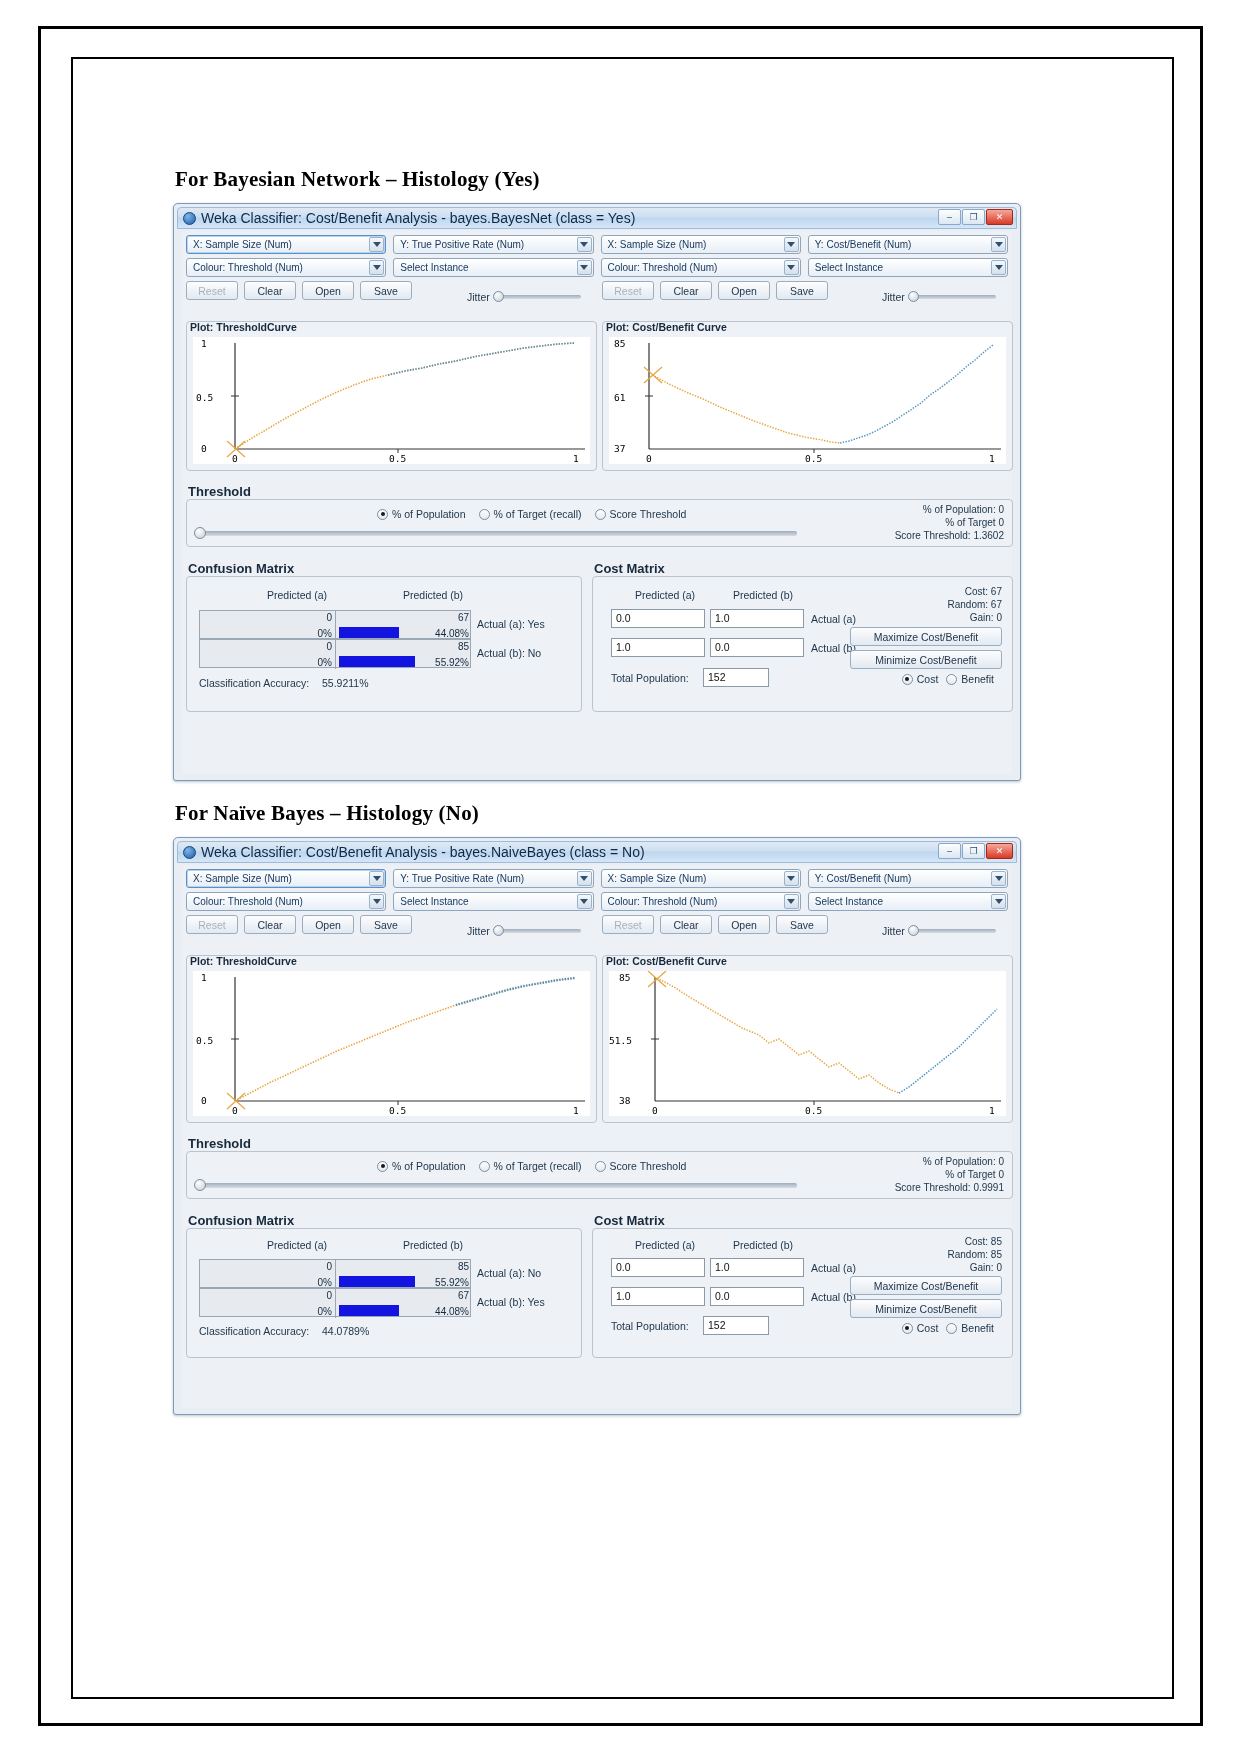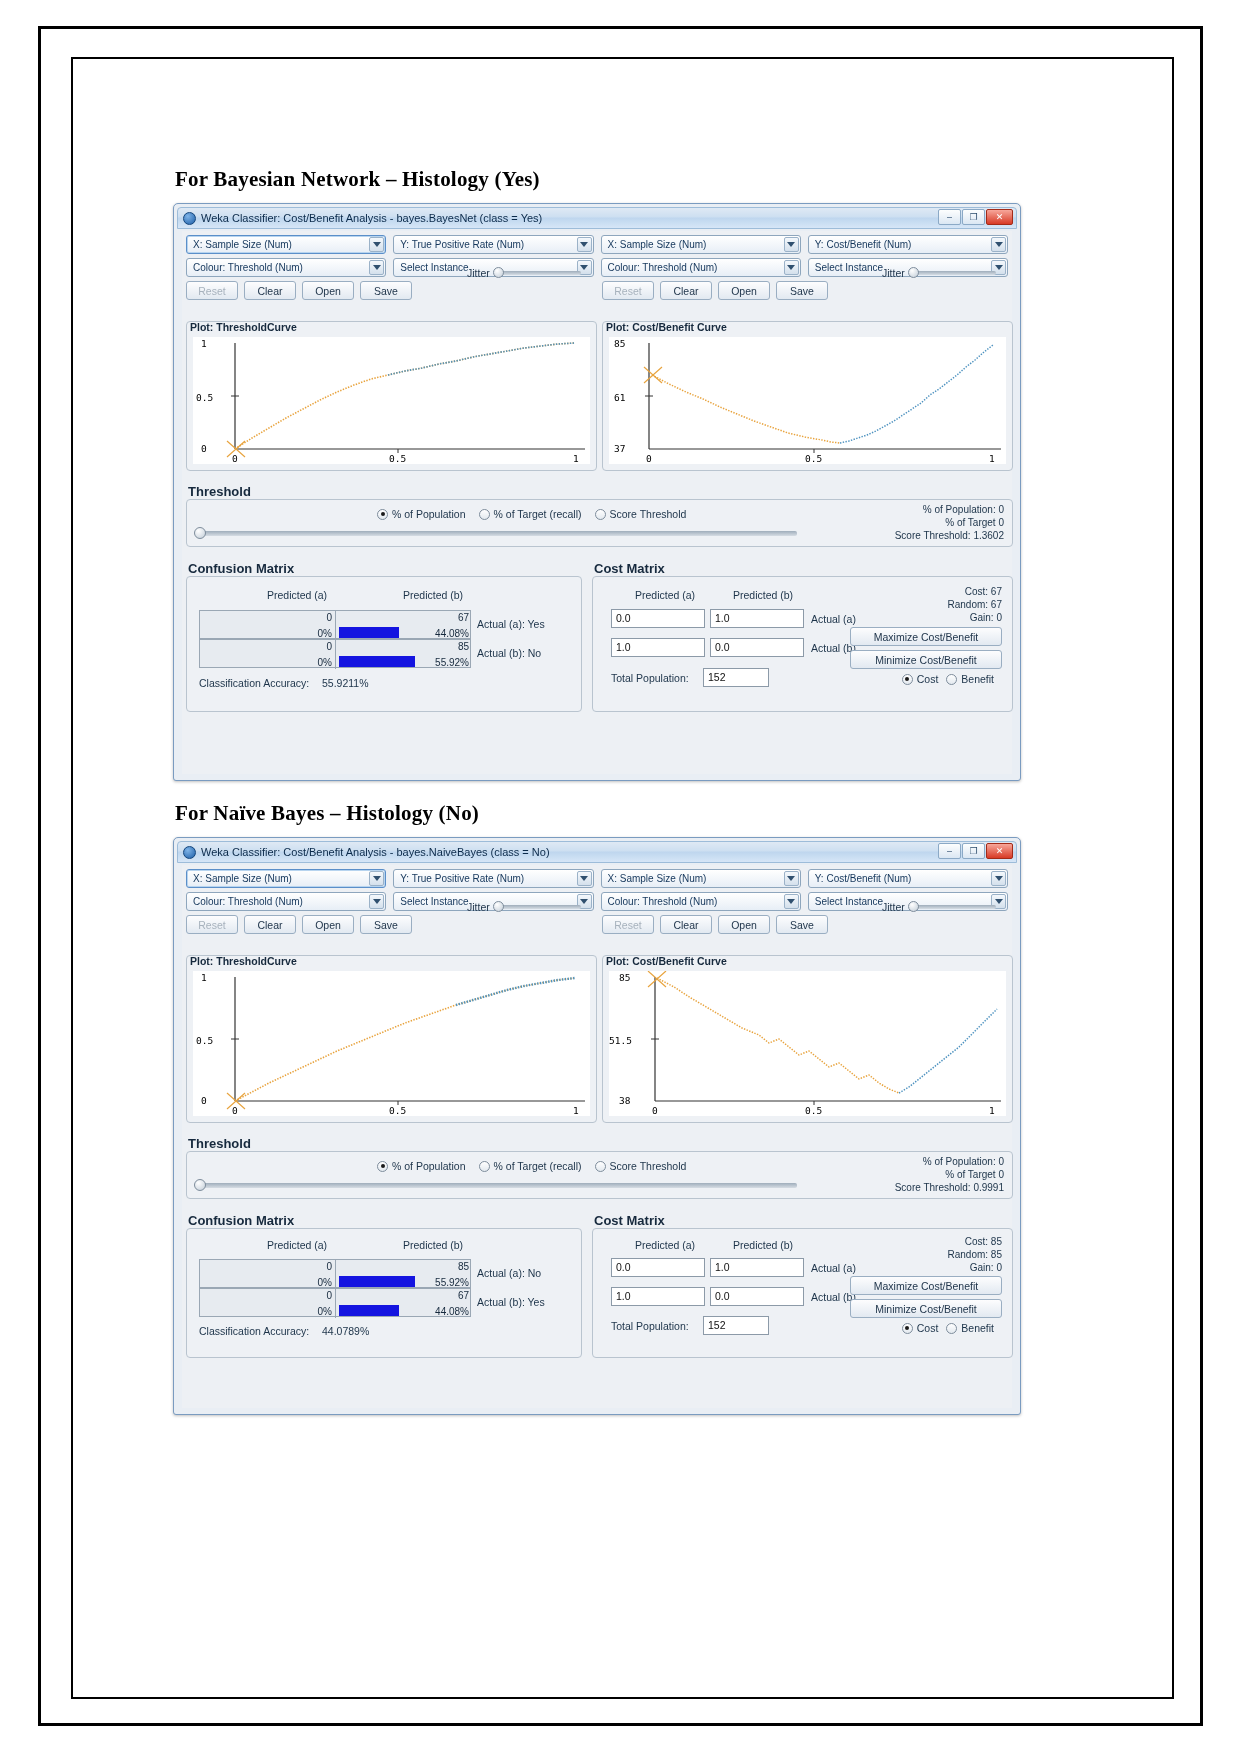--- a/index.html
+++ b/index.html
@@ -66,21 +66,21 @@
     padding:0 2px 0 5px;
     position:relative;
   }
   .title-icon {
     width:13px; height:13px; border-radius:50%;
     background:radial-gradient(circle at 35% 30%, #7fb4e8, #1d5fa8);
     border:1px solid #13457c;
     margin-right:5px; flex:0 0 auto;
   }
   .title-text {
-    font-size:11px; color:#0b2a4a; white-space:nowrap;
+    font-size:14px; color:#0b2a4a; white-space:nowrap;
     font-family:"Liberation Sans", sans-serif;
   }
   .win-btns { position:absolute; right:3px; top:1px; display:flex; gap:1px; }
   .win-btn {
     width:23px; height:16px;
     border:1px solid #8ba9c6;
     border-radius:2px;
     background:linear-gradient(to bottom,#fdfefe,#dbe7f3);
     display:flex; align-items:center; justify-content:center;
     font-size:9px; color:#2b4b6b; line-height:1;
@@ -122,21 +122,21 @@
   .btn-row { position:absolute; left:4px; top:50px; display:flex; gap:6px; align-items:center; }
   .jbtn {
     min-width:52px; height:19px; padding:0 9px;
     border:1px solid #9aaec2; border-radius:3px;
     background:linear-gradient(to bottom,#fdfdfe,#e2e9f1);
     font-size:10.5px; color:#22374d;
     display:flex; align-items:center; justify-content:center;
   }
   .jbtn.disabled { color:#a7b2bd; }
 
-  .jitter-wrap { position:absolute; display:flex; align-items:center; gap:5px; top:36px; }
+  .jitter-wrap { position:absolute; display:flex; align-items:center; gap:5px; top:60px; }
   .jitter-label { font-size:10.5px; color:#22374d; }
   .slider-track { width:86px; height:4px; background:linear-gradient(to bottom,#9fadbb,#d6dde4); border-radius:2px; position:relative; }
   .slider-knob {
     width:11px; height:11px; border-radius:50%;
     background:radial-gradient(circle at 35% 30%,#ffffff,#c2cdd8);
     border:1px solid #7e8d9c;
     position:absolute; left:-2px; top:-4px;
   }
 
   

